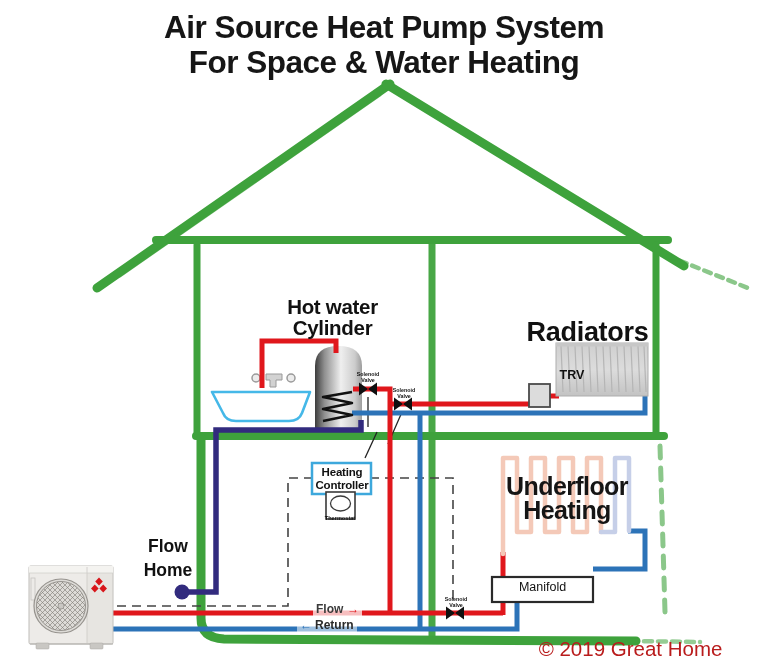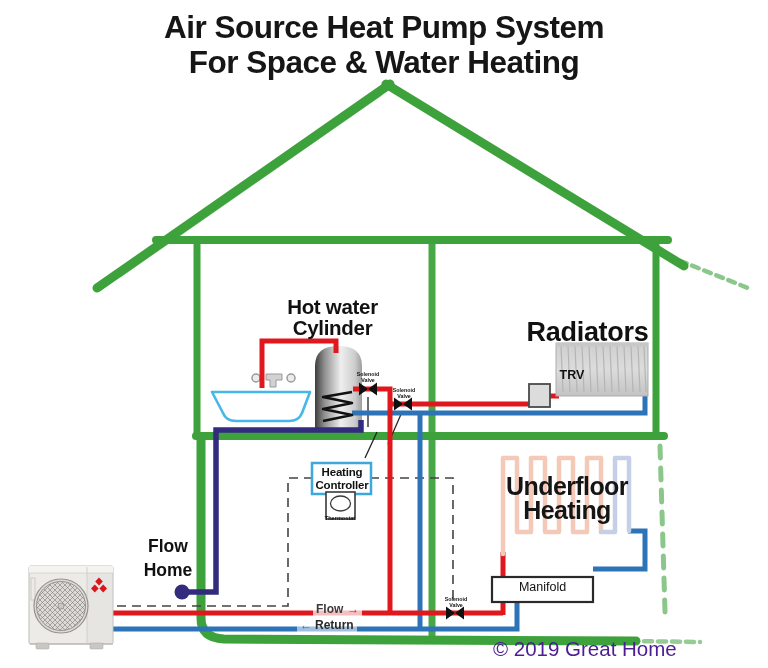--- a/index.html
+++ b/index.html
@@ -16,21 +16,21 @@
   .ctrl{left:312px;top:466px;width:60px;font-size:11.5px;font-weight:700;line-height:12.5px;letter-spacing:-0.2px;}
   .thermo{left:306px;top:516px;width:68px;font-size:5.6px;font-weight:700;}
   .ufh{left:482px;top:474px;width:170px;font-size:25px;font-weight:700;letter-spacing:-0.6px;line-height:24px;color:#151515;}
   .mani{left:492px;top:581px;width:101px;font-size:12.5px;font-weight:400;}
   .ashp{left:8px;top:508px;width:152px;font-size:20px;font-weight:700;letter-spacing:-0.3px;line-height:19.5px;}
   .mains{left:131px;top:535px;width:74px;font-size:17.5px;font-weight:700;line-height:23.5px;}
   .flowlbl{left:313px;top:603px;font-size:12px;font-weight:700;color:#3b3b3b;background:rgba(255,255,255,0.72);padding:0 3px;}
   .retlbl{left:297px;top:619px;font-size:12px;font-weight:700;color:#2a2a2a;background:rgba(255,255,255,0.55);padding:0 3px;}
   .arr-red{color:#e0171c;margin-left:4px;}
   .arr-blue{color:#2c73b8;margin-right:3px;}
-  .copy{left:493px;top:638px;width:275px;font-size:20.5px;font-weight:400;text-align:left;color:#4c1d95;}
+  .copy{left:493px;top:638px;width:275px;font-size:20.5px;font-weight:400;text-align:center;color:#b91c1c;}
 </style>
 </head>
 <body>
 
 <div class="stage">
 
 <svg width="768" height="668" viewBox="0 0 768 668">
   <defs>
     <linearGradient id="cylGrad" x1="0" y1="0" x2="1" y2="0">
       <stop offset="0" stop-color="#3c3c3c"></stop>

